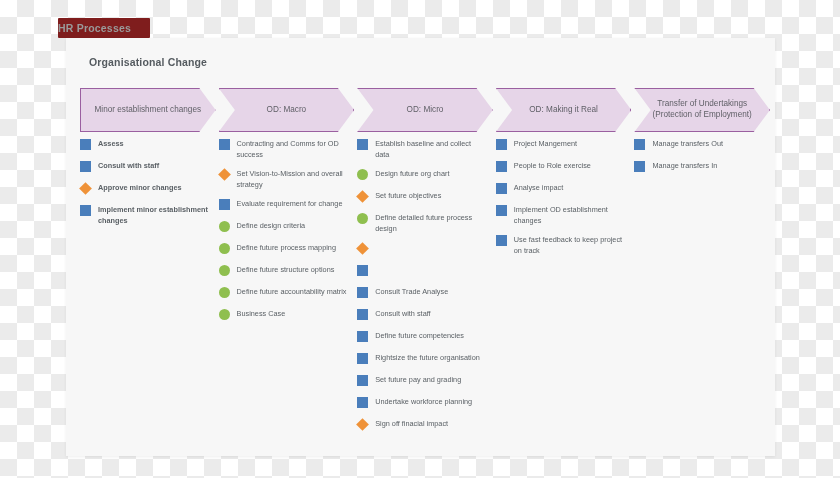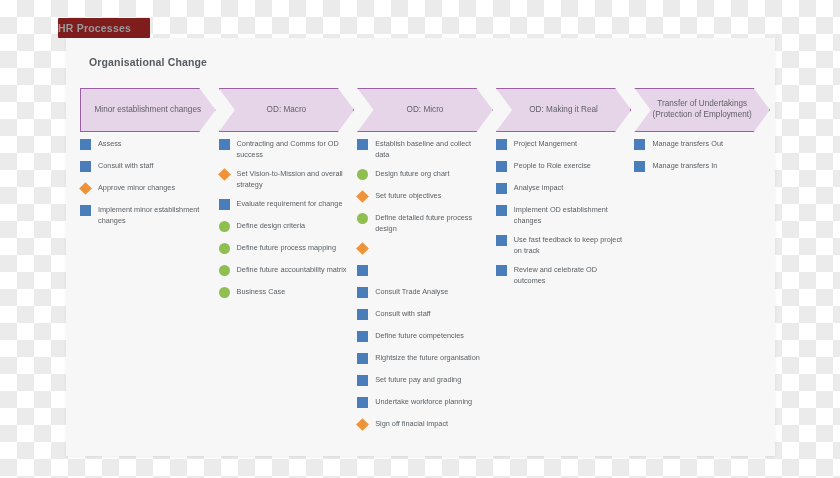--- a/index.html
+++ b/index.html
@@ -163,21 +163,21 @@
         </div>
         <div class="chev mid" style="left: 415.8px; width: 135.6px;">
           <span class="chev-label">OD: Making it Real</span>
         </div>
         <div class="chev mid" style="left: 554.4px; width: 135.6px;">
           <span class="chev-label">Transfer of Undertakings (Protection of Employment)</span>
         </div>
       </div>
 
     <div class="cols">
-        <div class="col" style="left: 0px; width: 129.6px;">
+        <div class="col" style="left: 0px; width: 129.6px; font-weight: bold;">
           <div class="item">
             <div class="marker square"></div>
             <div class="item-label">Assess</div>
           </div>
           <div class="item">
             <div class="marker square"></div>
             <div class="item-label">Consult with staff</div>
           </div>
           <div class="item">
             <div class="marker diamond"></div>
@@ -204,20 +204,24 @@
           <div class="item">
             <div class="marker circle"></div>
             <div class="item-label">Define design criteria</div>
           </div>
           <div class="item">
             <div class="marker circle"></div>
             <div class="item-label">Define future process mapping</div>
           </div>
           <div class="item">
             <div class="marker circle"></div>
+            <div class="item-label">Define future structure options</div>
+          </div>
+          <div class="item">
+            <div class="marker circle"></div>
             <div class="item-label">Define future accountability matrix</div>
           </div>
           <div class="item">
             <div class="marker circle"></div>
             <div class="item-label">Business Case</div>
           </div>
         </div>
         <div class="col" style="left: 277.2px; width: 129.6px;">
           <div class="item">
             <div class="marker square"></div>
@@ -283,24 +287,20 @@
             <div class="marker square"></div>
             <div class="item-label">Analyse impact</div>
           </div>
           <div class="item">
             <div class="marker square"></div>
             <div class="item-label">Implement OD establishment changes</div>
           </div>
           <div class="item">
             <div class="marker square"></div>
             <div class="item-label">Use fast feedback to keep project on track</div>
-          </div>
-          <div class="item">
-            <div class="marker square"></div>
-            <div class="item-label">Review and celebrate OD outcomes</div>
           </div>
         </div>
         <div class="col" style="left: 554.4px; width: 129.6px;">
           <div class="item">
             <div class="marker square"></div>
             <div class="item-label">Manage transfers Out</div>
           </div>
           <div class="item">
             <div class="marker square"></div>
             <div class="item-label">Manage transfers In</div>

